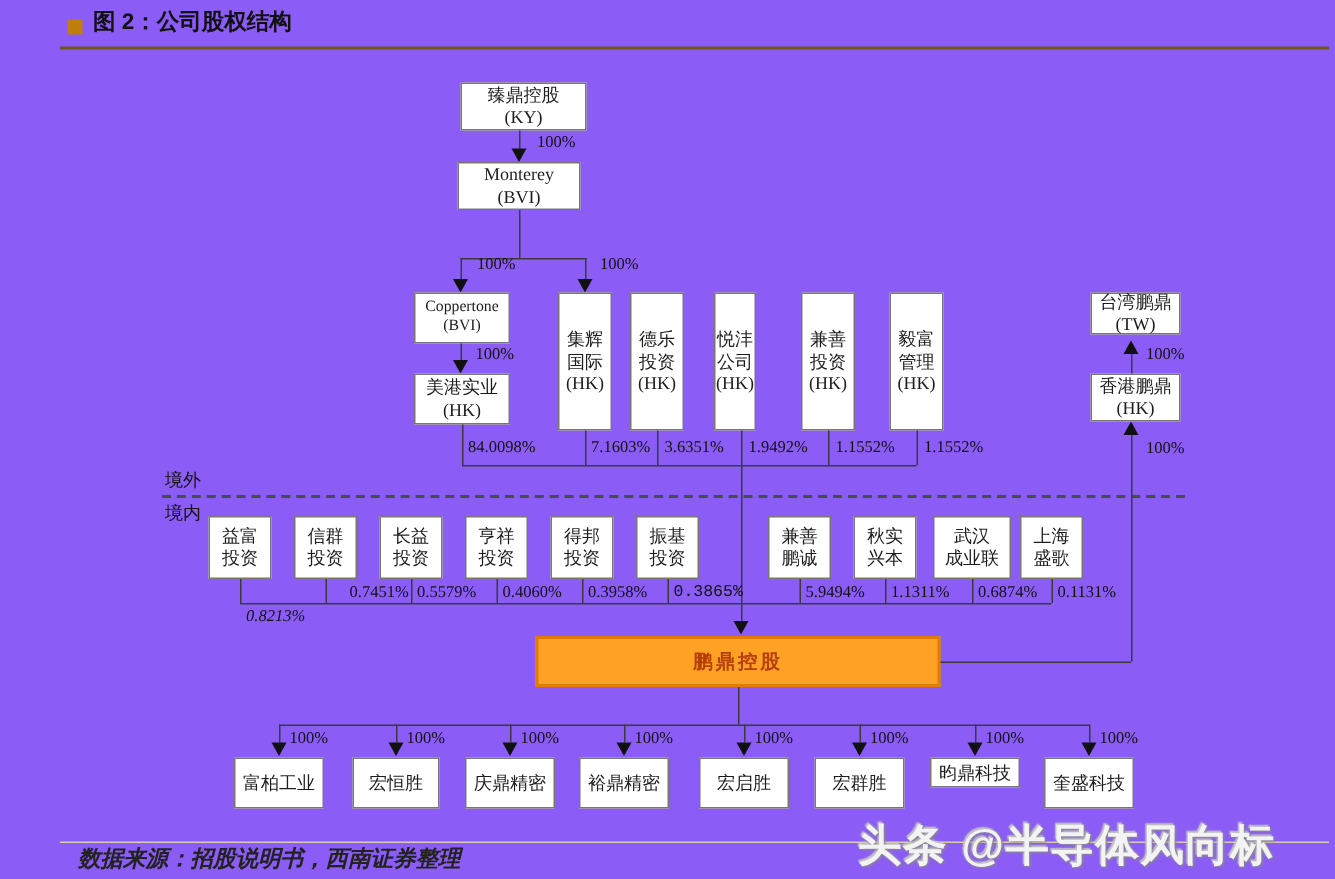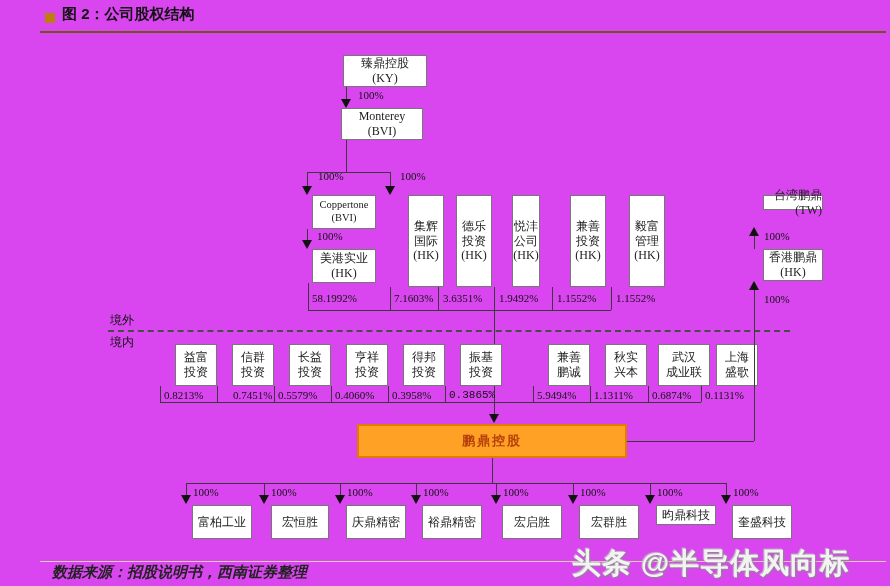--- a/index.html
+++ b/index.html
@@ -1,26 +1,26 @@
 <!DOCTYPE html>
 <html style="--company-box-bg: #FFA125; --company-box-border: #E07C00; --company-text: #B5400A; --header-rule: #6E5718; --header-square: #BD7E0B;"><head>
 <meta charset="utf-8">
 <style>
   html,body{margin:0;padding:0;background:#fff;}
-  #stage{position:relative;width:890px;height:586px;background:#d946ef;overflow:hidden;
+  #stage{position:relative;width:890px;height:586px;background:#8b5cf6;overflow:hidden;
          font-family:"Liberation Serif","DejaVu Serif",serif;}
   
   .hdr-square{position:absolute;width:10px;height:10px;background:var(--header-square,#bd7e0b);}
   .page-title{position:absolute;font-family:"Liberation Sans","DejaVu Sans",sans-serif;
               font-weight:bold;font-size:15px;color:#111;}
   .hdr-rule{position:absolute;height:2px;background:var(--header-rule,#6e5718);}
   
   .box{position:absolute;border:1px solid #777;background:#fff;color:#1c1c1c;
        display:flex;flex-direction:column;align-items:center;justify-content:center;
-       text-align:center;font-size:12px;line-height:1.22;box-sizing:border-box;margin-left:36px;}
+       text-align:center;font-size:12px;line-height:1.22;box-sizing:border-box;}
   .box span{display:block;white-space:pre-line;}
   .hline{position:absolute;height:1px;background:#3a3a3a;}
   .vline{position:absolute;width:1px;background:#3a3a3a;}
   .dash{position:absolute;border-top:2px dashed #4a4a4a;height:0;}
   .arr-d{position:absolute;width:0;height:0;border-left:5px solid transparent;
          border-right:5px solid transparent;border-top:9px solid #111;}
   .arr-u{position:absolute;width:0;height:0;border-left:5px solid transparent;
          border-right:5px solid transparent;border-bottom:9px solid #111;}
   .pct{position:absolute;font-size:11px;color:#111;white-space:nowrap;}
   .reg{position:absolute;font-size:12px;color:#111;}
@@ -103,21 +103,21 @@
     <span>(HK)</span>
   </div>
 
   <div class="vline" style="left:308px;top:283px;height:27px;"></div>
   <div class="vline" style="left:390px;top:287px;height:23px;"></div>
   <div class="vline" style="left:438px;top:287px;height:23px;"></div>
   <div class="vline" style="left:494px;top:287px;height:23px;"></div>
   <div class="vline" style="left:552px;top:287px;height:23px;"></div>
   <div class="vline" style="left:611px;top:287px;height:23px;"></div>
   <div class="hline" style="left:308px;top:310px;width:303px;"></div>
-  <span class="pct" style="left:312px;top:292px;">58.1992%</span>
+  <span class="pct" style="left:312px;top:292px;">84.0098%</span>
   <span class="pct" style="left:394px;top:292px;">7.1603%</span>
   <span class="pct" style="left:443px;top:292px;">3.6351%</span>
   <span class="pct" style="left:499px;top:292px;">1.9492%</span>
   <span class="pct" style="left:557px;top:292px;">1.1552%</span>
   <span class="pct" style="left:616px;top:292px;">1.1552%</span>
 
   <div class="vline" style="left:494px;top:310px;height:104px;"></div>
   <div class="arr-d" style="left:489px;top:414px;"></div>
 
   <span class="reg" style="left:110px;top:312px;">境外</span>
@@ -169,21 +169,21 @@
   <div class="vline" style="left:217px;top:386px;height:16px;"></div>
   <div class="vline" style="left:274px;top:386px;height:16px;"></div>
   <div class="vline" style="left:331px;top:386px;height:16px;"></div>
   <div class="vline" style="left:388px;top:386px;height:16px;"></div>
   <div class="vline" style="left:445px;top:386px;height:16px;"></div>
   <div class="vline" style="left:533px;top:386px;height:16px;"></div>
   <div class="vline" style="left:590px;top:386px;height:16px;"></div>
   <div class="vline" style="left:648px;top:386px;height:16px;"></div>
   <div class="vline" style="left:701px;top:386px;height:16px;"></div>
   <div class="hline" style="left:160px;top:402px;width:541px;"></div>
-  <span class="pct" style="left:164px;top:389px;">0.8213%</span>
+  <span class="pct" style="left:164px;top:405px;font-style:italic;">0.8213%</span>
   <span class="pct" style="left:221px;top:389px;padding-left:12px;">0.7451%</span>
   <span class="pct" style="left:278px;top:389px;">0.5579%</span>
   <span class="pct" style="left:335px;top:389px;">0.4060%</span>
   <span class="pct" style="left:392px;top:389px;">0.3958%</span>
   <span class="pct" style="left:449px;top:389px;font-family:Liberation Mono, monospace;">0.3865%</span>
   <span class="pct" style="left:537px;top:389px;">5.9494%</span>
   <span class="pct" style="left:594px;top:389px;">1.1311%</span>
   <span class="pct" style="left:652px;top:389px;">0.6874%</span>
   <span class="pct" style="left:705px;top:389px;">0.1131%</span>
 
@@ -195,21 +195,21 @@
   <div class="vline" style="left:754px;top:290px;height:151px;"></div>
   <div class="arr-u" style="left:749px;top:281px;"></div>
   <span class="pct" style="left:764px;top:293px;">100%</span>
   <div class="box" style="left:727px;top:249px;width:60px;height:32px;">
     <span>香港鹏鼎</span>
     <span>(HK)</span>
   </div>
   <div class="vline" style="left:754px;top:236px;height:13px;"></div>
   <div class="arr-u" style="left:749px;top:227px;"></div>
   <span class="pct" style="left:764px;top:230px;">100%</span>
-  <div class="box" style="left:727px;top:195px;width:60px;height:15px;align-items:flex-end;">
+  <div class="box" style="left:727px;top:195px;width:60px;height:28px;">
     <span>台湾鹏鼎</span>
     <span>(TW)</span>
   </div>
 
   <div class="vline" style="left:492px;top:458px;height:25px;"></div>
   <div class="hline" style="left:186px;top:483px;width:540px;"></div>
 
   <div class="vline" style="left:186px;top:483px;height:12px;"></div>
   <div class="arr-d" style="left:181px;top:495px;"></div>
   <span class="pct" style="left:193px;top:486px;">100%</span>

